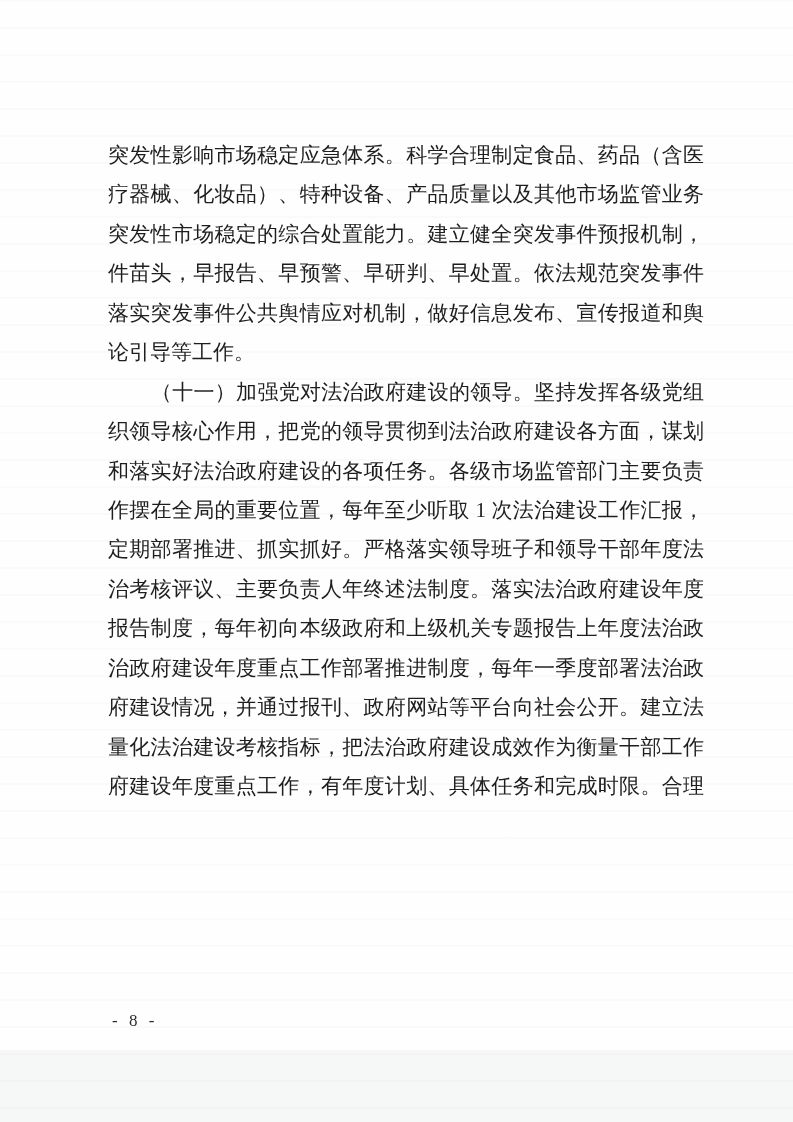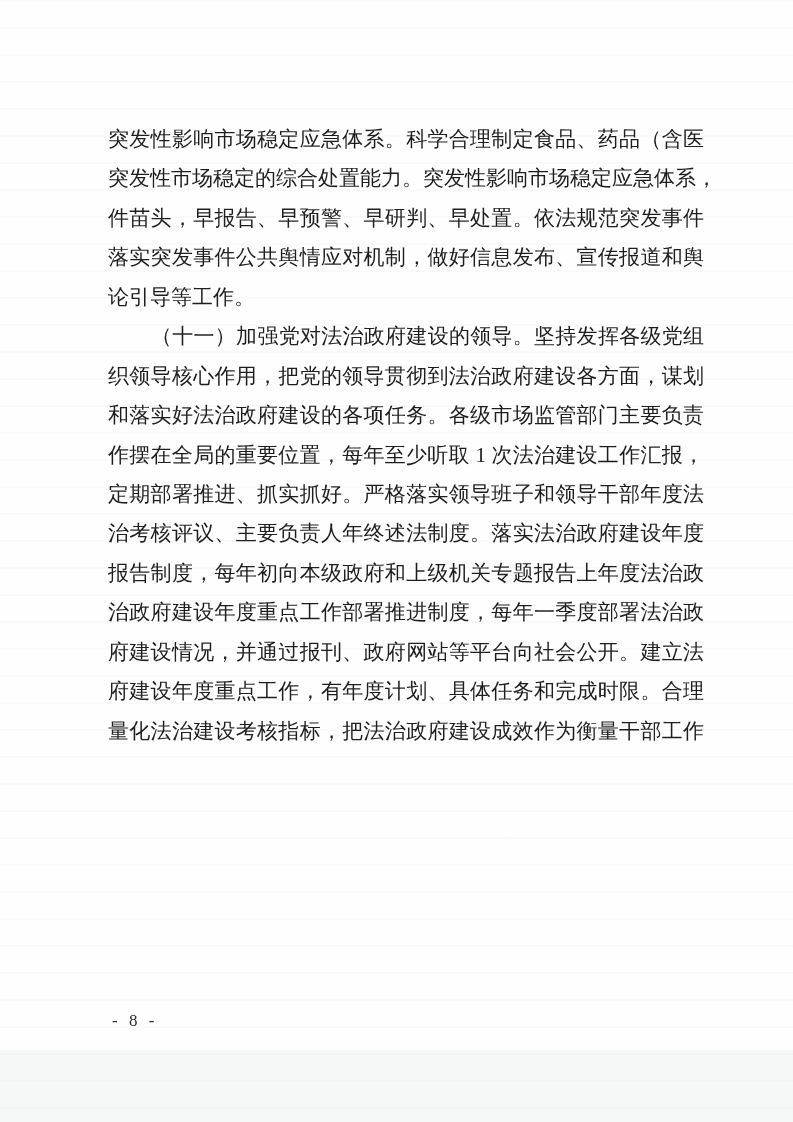--- a/index.html
+++ b/index.html
@@ -38,21 +38,21 @@
     left: 0;
     right: 0;
     bottom: 0;
     height: 72px;
     background: rgba(110, 120, 135, 0.055);
     pointer-events: none;
   }
   .text-block {
     position: absolute;
     left: 108px;
-    top: 120px;
+    top: 136px;
     width: 596px;
     font-size: 21px;
     line-height: 39.45px;
     color: #1e1e1e;
     letter-spacing: 0;
   }
   .paragraph {
     margin: 0;
     padding: 0;
   }
@@ -80,33 +80,34 @@
     font-family: "Liberation Serif", "DejaVu Serif", serif;
   }
 </style>
 </head>
 <body>
 
 <div class="page">
   <div class="text-block" id="text-block">
       <div class="paragraph">
         <div class="line">突发性影响市场稳定应急体系。科学合理制定食品、药品（含医</div>
-        <div class="line">突发性市场稳定的综合处置能力。突发性影响市场稳定应急体系，</div>
+        <div class="line">疗器械、化妆品）、特种设备、产品质量以及其他市场监管业务</div>
+        <div class="line">突发性市场稳定的综合处置能力。建立健全突发事件预报机制，</div>
         <div class="line">件苗头，早报告、早预警、早研判、早处置。依法规范突发事件</div>
         <div class="line">落实突发事件公共舆情应对机制，做好信息发布、宣传报道和舆</div>
         <div class="line short">论引导等工作。</div>
       </div>
       <div class="paragraph">
         <div class="line indent">（十一）加强党对法治政府建设的领导。坚持发挥各级党组</div>
         <div class="line">织领导核心作用，把党的领导贯彻到法治政府建设各方面，谋划</div>
         <div class="line">和落实好法治政府建设的各项任务。各级市场监管部门主要负责</div>
         <div class="line">作摆在全局的重要位置，每年至少听取 1 次法治建设工作汇报，</div>
         <div class="line">定期部署推进、抓实抓好。严格落实领导班子和领导干部年度法</div>
         <div class="line">治考核评议、主要负责人年终述法制度。落实法治政府建设年度</div>
         <div class="line">报告制度，每年初向本级政府和上级机关专题报告上年度法治政</div>
         <div class="line">治政府建设年度重点工作部署推进制度，每年一季度部署法治政</div>
         <div class="line">府建设情况，并通过报刊、政府网站等平台向社会公开。建立法</div>
+        <div class="line">量化法治建设考核指标，把法治政府建设成效作为衡量干部工作</div>
         <div class="line">府建设年度重点工作，有年度计划、具体任务和完成时限。合理</div>
-        <div class="line">量化法治建设考核指标，把法治政府建设成效作为衡量干部工作</div>
       </div>
     </div>
   <div class="footer-page-number">- 8 -</div>
 </div>
 
 </body></html>

